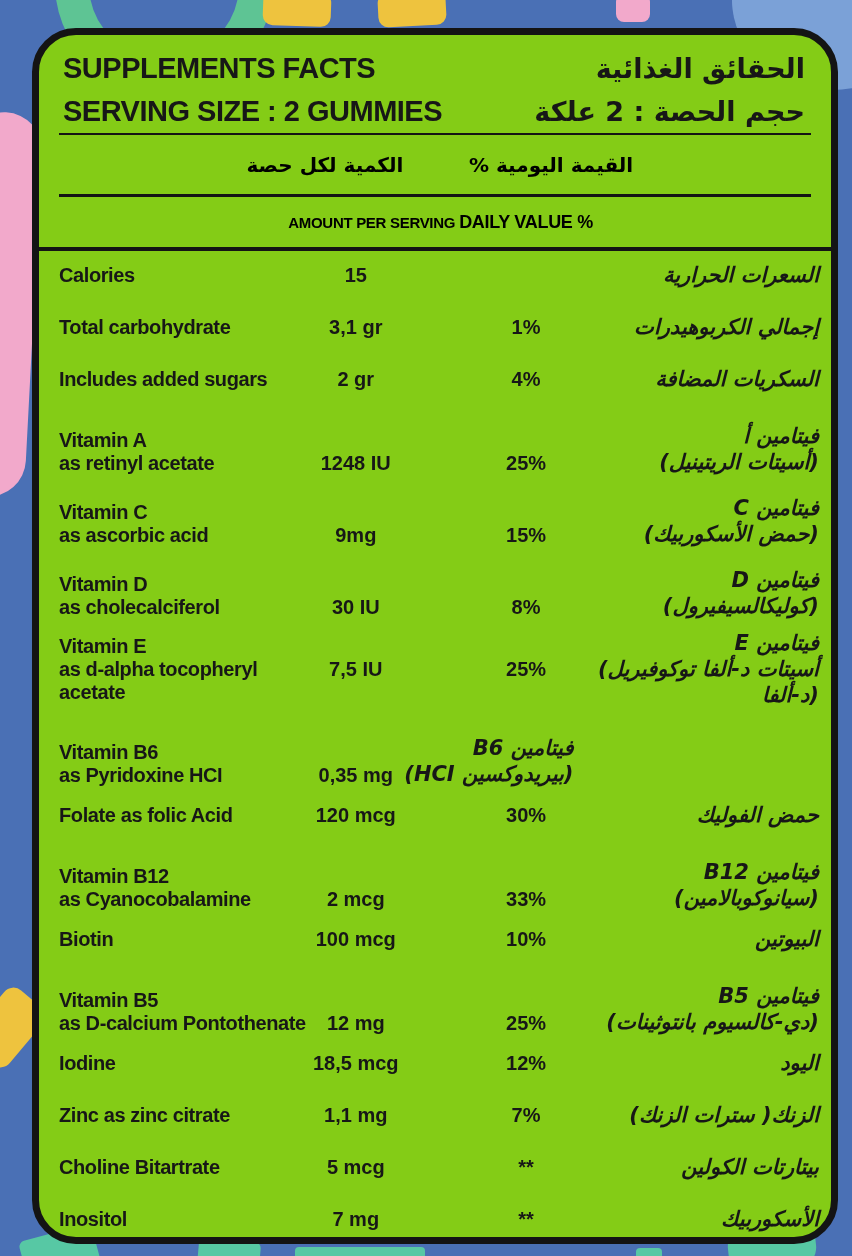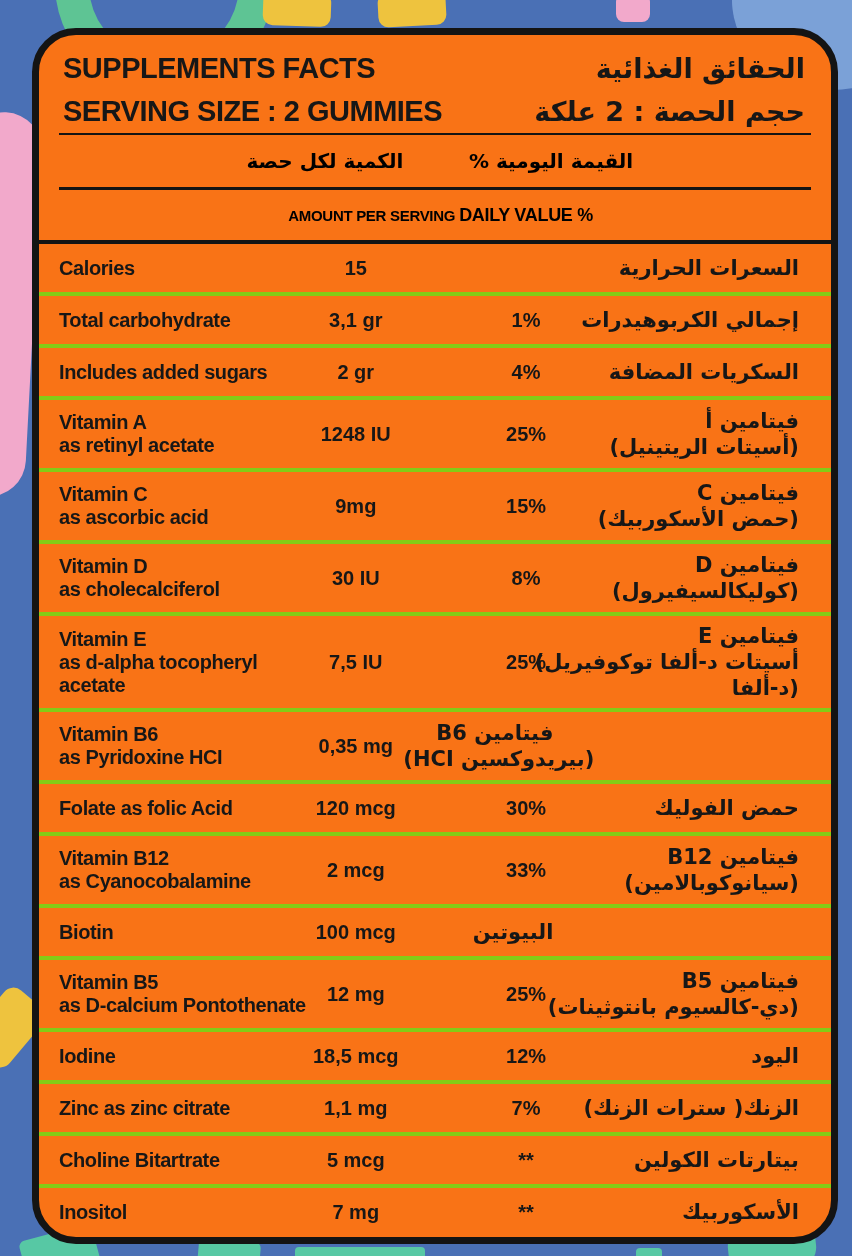--- a/index.html
+++ b/index.html
@@ -5,59 +5,59 @@
   html,body{margin:0;padding:0;}
   body{
     width:852px;height:1256px;position:relative;overflow:hidden;
     background:#4a70b5;
     font-family:"Liberation Sans","DejaVu Sans",sans-serif;
     -webkit-font-smoothing:antialiased;
   }
   .bgshape{position:absolute;z-index:0;}
   .card{
     position:absolute;left:32px;top:28px;width:792px;height:1202px;
-    background:#f97316;border:7px solid #141414;border-radius:44px;
+    background:#84cc16;border:7px solid #141414;border-radius:44px;
     z-index:2;overflow:hidden;box-sizing:content-box;
   }
   .titles{display:flex;justify-content:space-between;padding:12px 26px 0 24px;}
   .titles .en div{
     font-size:29px;font-weight:bold;color:#171717;line-height:43px;letter-spacing:-0.5px;
   }
   .titles .ar{text-align:right;direction:rtl;}
   .titles .ar div{
     font-size:27px;font-weight:bold;color:#171717;line-height:43px;
     font-family:"DejaVu Sans","Liberation Sans",sans-serif;
   }
   .rule{border-top:2px solid #141414;margin:0 20px;}
   .rule.mid{border-top-width:3px;}
   .hdr-row{display:flex;align-items:center;}
-  .hdr-row.ar-hdr{height:52px;border-radius:14px;}
+  .hdr-row.ar-hdr{height:59px;border-radius:14px;}
   .hdr-row.en-hdr{height:50px;}
   .col-name{width:34%;}
   .col-amt{width:12%;text-align:center;white-space:nowrap;}
   .col-dv{width:31%;text-align:center;white-space:nowrap;}
   .col-ar{width:23%;}
   .ar-hdr .col-amt{font-size:20px;font-weight:bold;direction:rtl;
     font-family:"DejaVu Sans","Liberation Sans",sans-serif;}
   .ar-hdr .col-dv{font-size:20px;font-weight:bold;direction:rtl;transform:translateX(25px);
     font-family:"DejaVu Sans","Liberation Sans",sans-serif;}
   .en-hdr .col-amt{font-size:15px;font-weight:bold;letter-spacing:-0.3px;transform:translateX(-20px);}
   .en-hdr .col-dv{font-size:18px;font-weight:bold;letter-spacing:-0.3px;}
   #rows{border-top:4px solid #141414;}
   .nrow{display:flex;align-items:center;border-bottom:4px solid #84cc16;}
   .nrow.thick{border-bottom-width:4px;}
   .nrow.last{border-bottom:none;}
   .nrow.h1{min-height:48px;}
-  .nrow.h2{min-height:68px;}
+  .nrow.h2{min-height:68px;align-items:flex-end;}
   .nrow.h3{min-height:92px;}
   .c-en{width:34%;padding-left:20px;box-sizing:border-box;}
   .c-en div{font-size:20px;font-weight:bold;color:#171717;line-height:23px;letter-spacing:-0.4px;white-space:nowrap;}
   .c-amt{width:12%;text-align:center;font-size:20px;font-weight:bold;color:#171717;white-space:nowrap;}
   .c-dv{width:31%;text-align:center;font-size:20px;font-weight:bold;color:#171717;white-space:nowrap;}
-  .c-ar{width:23%;padding-right:32px;box-sizing:border-box;text-align:right;direction:rtl;}
+  .c-ar{width:23%;padding-right:12px;box-sizing:border-box;text-align:right;direction:rtl;font-style:italic;}
   .c-ar div{
     font-size:21px;font-weight:bold;color:#171717;line-height:26px;white-space:nowrap;
     font-family:"DejaVu Sans","Liberation Sans",sans-serif;
   }
 </style>
 </head>
 <body>
 
 <div class="bgshape" style="left:55px;top:-125px;width:150px;height:150px;border:34px solid #5ec494;border-radius:50%;"></div>
 <div class="bgshape" style="left:263px;top:-8px;width:68px;height:34px;background:#eec33e;border-radius:10px;transform:rotate(2deg);"></div>
@@ -217,20 +217,21 @@
         <div class="c-ar">
           <div dir="auto">فيتامين B12</div>
           <div dir="auto">(سيانوكوبالامين)</div>
         </div>
       </div>
       <div class="nrow h1">
         <div class="c-en">
           <div>Biotin</div>
         </div>
         <div class="c-amt">100 mcg</div>
+        <div class="c-dv">10%</div>
         <div class="c-ar">
           <div dir="auto">البيوتين</div>
         </div>
       </div>
       <div class="nrow h2">
         <div class="c-en">
           <div>Vitamin B5</div>
           <div>as D-calcium Pontothenate</div>
         </div>
         <div class="c-amt">12 mg</div>

